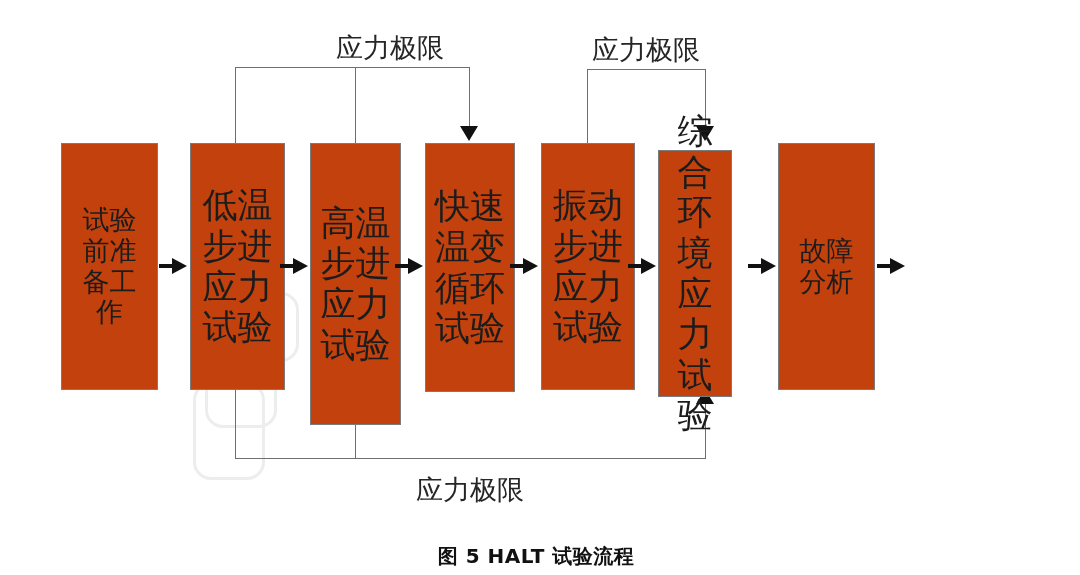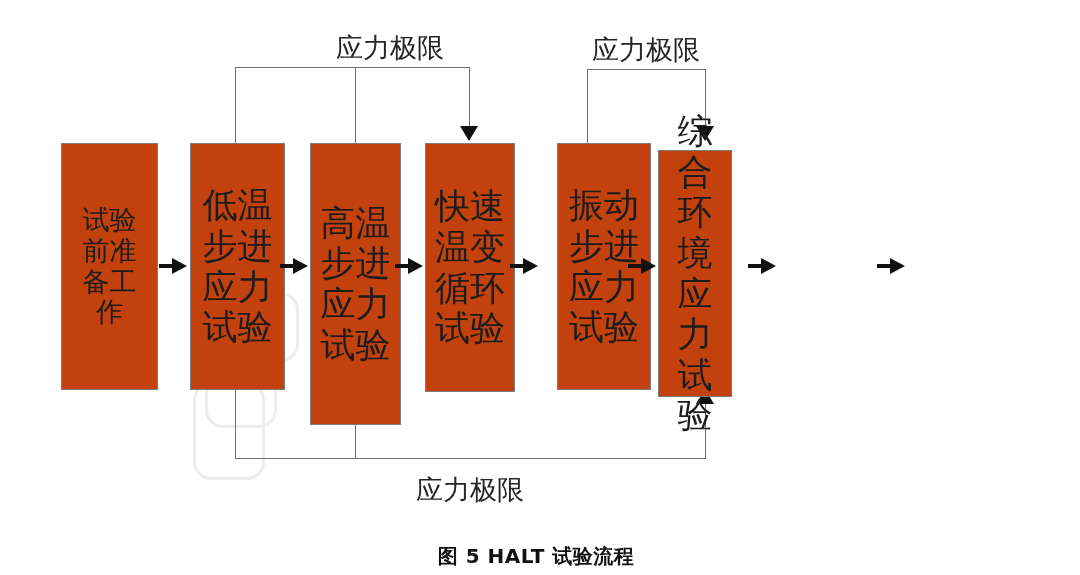--- a/index.html
+++ b/index.html
@@ -163,34 +163,38 @@
 试验</span>
   </div>
 
   <div class="node" style="left:425px; top:143px; width:90px; height:249px;">
     <span class="node-label two-col">快速
 温变
 循环
 试验</span>
   </div>
 
-  <div class="node" style="left:541px; top:143px; width:94px; height:247px;margin-left:16px;">
+  <div class="node" style="left:541px; top:143px; width:94px; height:247px;">
     <span class="node-label two-col">振动
 步进
 应力
 试验</span>
   </div>
 
   <div class="node" style="left:658px; top:150px; width:74px; height:247px;">
     <span class="node-label two-col">综合
 环境
 应力
 试验</span>
   </div>
 
+  <div class="node" style="left:778px; top:143px; width:97px; height:247px;">
+    <span class="node-label">故障
+分析</span>
+  </div>
 
 
   <div class="arrow-right" style="left:172px; top:258px;">
       <span class="stem"></span>
     </div>
   <div class="arrow-right" style="left:293px; top:258px;">
       <span class="stem"></span>
     </div>
   <div class="arrow-right" style="left:408px; top:258px;">
       <span class="stem"></span>

